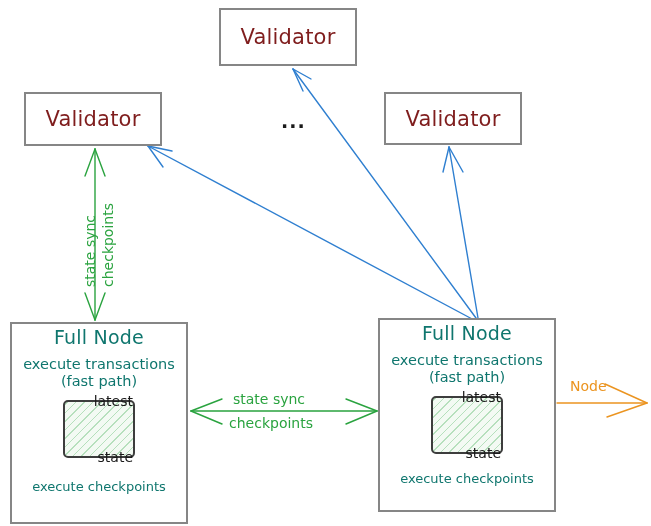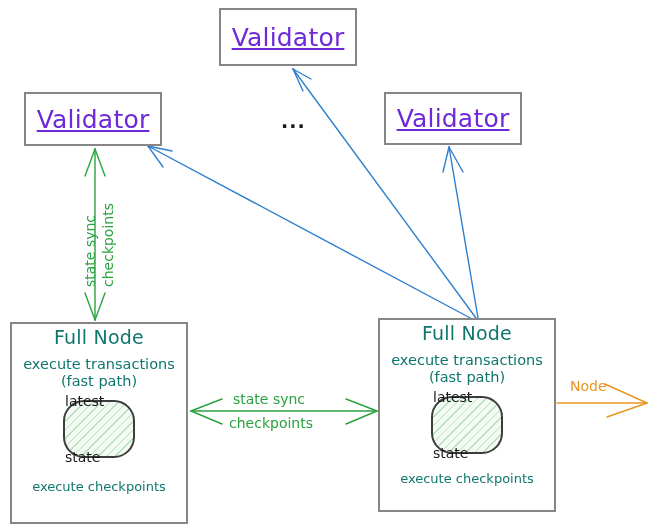--- a/index.html
+++ b/index.html
@@ -33,24 +33,23 @@
     background: #ffffff;
     border: 2px solid #868686;
   }
   .validator {
     display: flex;
     align-items: center;
     justify-content: center;
   }
   .validator-label {
     font-family: "DejaVu Sans", sans-serif;
-    font-size: 25px;
-    color: #6d28d9;
+    font-size: 21px;
+    color: #7f1d1d;
     letter-spacing: 0.2px;
-    text-decoration: underline;
   }
   .fullnode {
     display: flex;
     flex-direction: column;
     align-items: center;
   }
   .fullnode-title {
     font-family: "DejaVu Sans", sans-serif;
     font-size: 19px;
     color: #0f766e;
@@ -68,31 +67,31 @@
     color: #0f766e;
     font-size: 13px;
     text-align: left;
   }
   .state-box {
     box-sizing: border-box;
     width: 72px;
     height: 58px;
     margin-top: 10px;
     border: 2px solid #3d3d3d;
-    border-radius: 21px;
+    border-radius: 5px;
     background-color: #f3faf3;
     background-image: repeating-linear-gradient(
         -45deg,
         rgba(42,163,63,0.30) 0px,
         rgba(42,163,63,0.30) 1px,
         rgba(0,0,0,0) 1px,
         rgba(0,0,0,0) 6px);
     display: flex;
     flex-direction: column;
-    align-items: flex-start;
+    align-items: flex-end;
     justify-content: center;
     gap: 40px;
   }
   .state-line {
     font-size: 14px;
     color: #1a1a1a;
     line-height: 16px;
   }
   .ellipsis {
     position: absolute;

